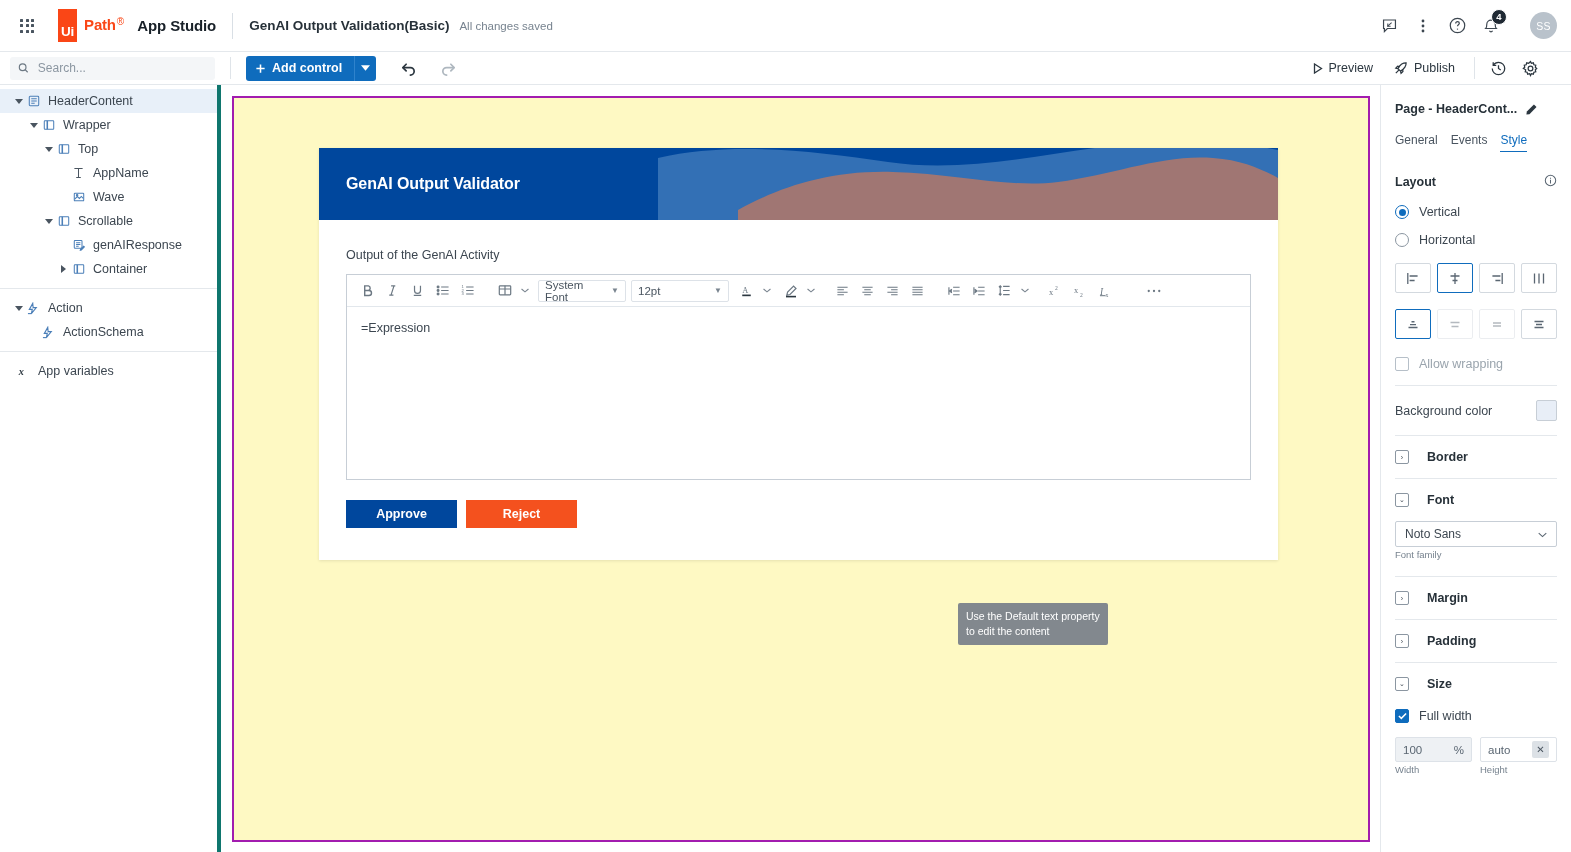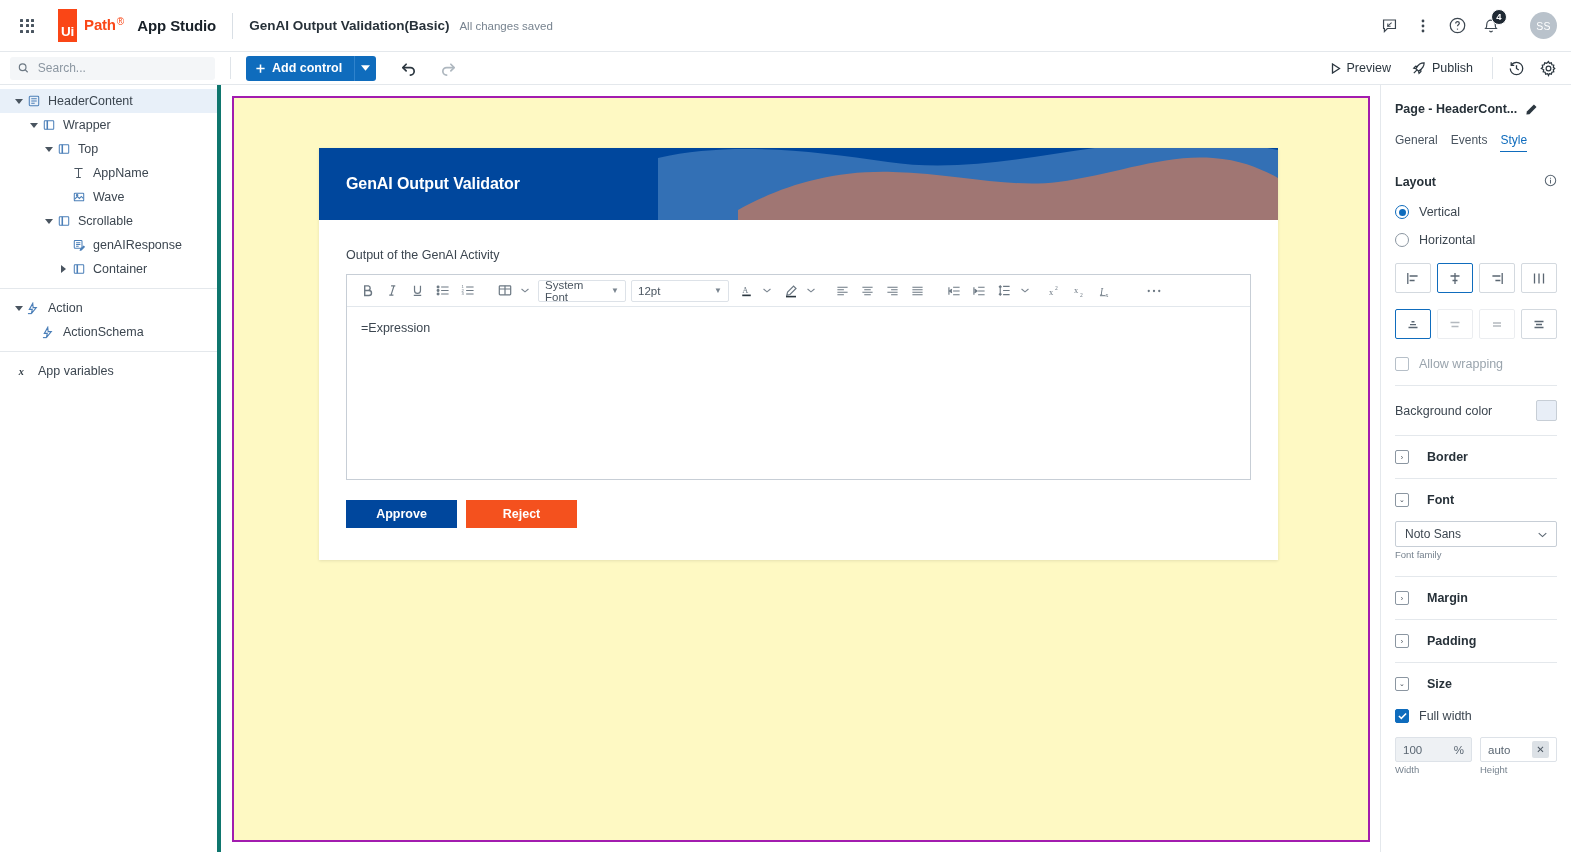--- a/index.html
+++ b/index.html
@@ -73,21 +73,21 @@
     font-size:12.5px; font-weight:bold; padding:0 12px 0 9px;
     border-radius:3px 0 0 3px; cursor:pointer; display:flex; align-items:center; gap:6px;
     font-family:"Liberation Sans", sans-serif;
   }
   .addctl-caret {
     background:#0f6cbd; color:#fff; border:none; height:25px; width:22px;
     border-left:1px solid #2f83cc; border-radius:0 3px 3px 0; cursor:pointer;
     display:flex; align-items:center; justify-content:center; font-size:8px;
   }
   .undo-redo { display:flex; align-items:center; gap:10px; margin-left:17px; }
-  .toolbar2-right { margin-left:auto; display:flex; align-items:center; gap:2px; padding-right:8px; }
+  .toolbar2-right { margin-left:auto; display:flex; align-items:center; gap:2px; padding-right:26px; }
   .t2btn { display:flex; align-items:center; gap:6px; font-size:12.5px; color:#2c3740; padding:4px 9px; cursor:pointer; border-radius:3px;}
   .t2icon { width:30px; height:28px; display:flex; align-items:center; justify-content:center; cursor:pointer; color:#3c4650;}
 
   
   .body { flex:1; display:flex; min-height:0; }
 
   
   .tree { width:221px; flex:0 0 221px; border-right:4px solid #0f766e; background:#fff; padding-top:4px; overflow:hidden;}
   .tnode {
     display:flex; align-items:center; height:24px; font-size:12.5px; color:#3c4650;
@@ -628,20 +628,21 @@
               </div>
             </div>
 
             <div class="btnrow">
               <button class="btn-approve">Approve</button>
               <button class="btn-reject">Reject</button>
             </div>
           </div>
         </div>
 
+        <div class="tooltip">Use the Default text property to edit the content</div>
       </div>
     </div>
 
     <div class="props">
       <div class="props-title">
         <span>Page - HeaderCont...</span>
         <span class="edit-pencil">
           <svg width="13" height="13" viewBox="0 0 14 14" fill="none" stroke="#2c3740" stroke-width="1.3">
               <path d="M9.6 1.6l2.8 2.8-7.6 7.6-3.3.5.5-3.3z" fill="#2c3740" stroke="none"></path>
             </svg>

